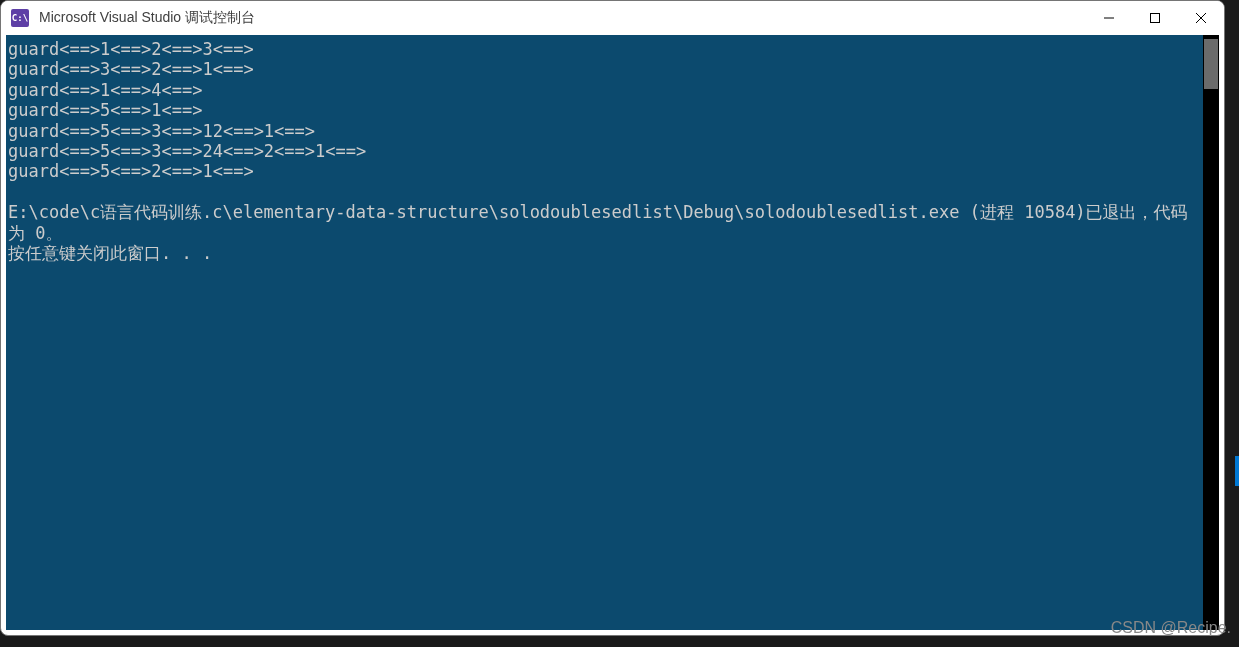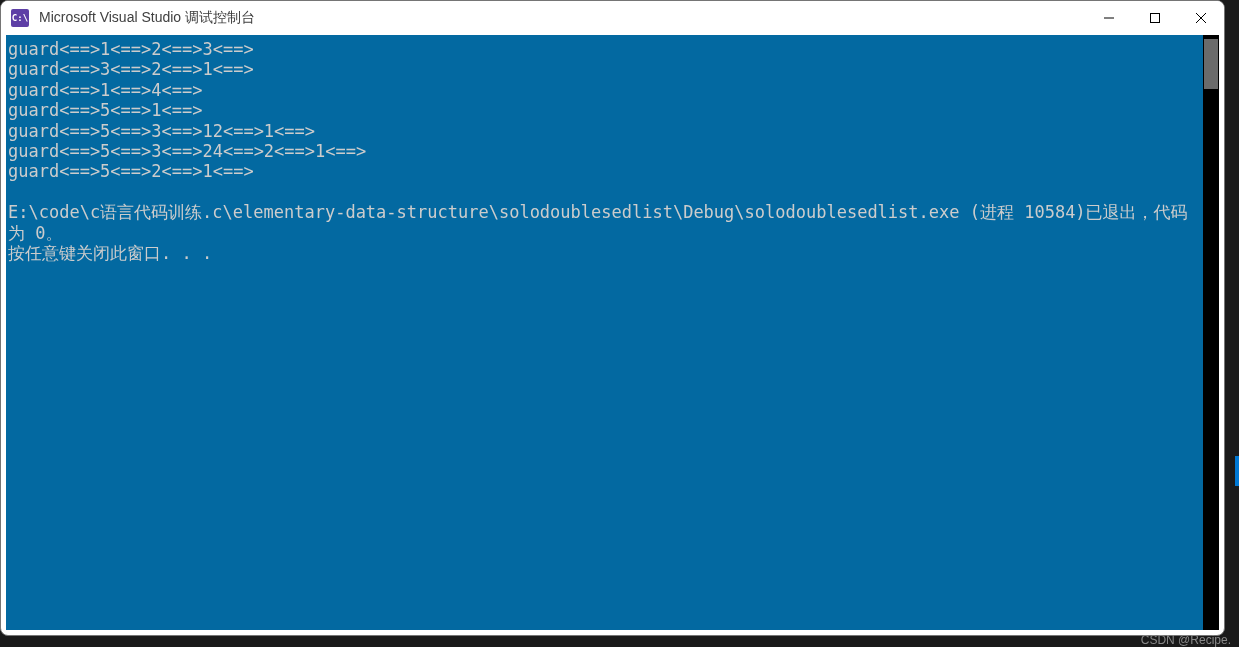--- a/index.html
+++ b/index.html
@@ -77,21 +77,21 @@
       cursor: pointer;
     }
     
     .win-btn svg {
       width: 10px;
       height: 10px;
     }
     
     .console-area {
       flex: 1;
-      background: #0369a1;
+      background: #0c4a6e;
       color: #ccc;
       font-family: "NSimSun", "SimSun", Consolas, monospace;
       font-size: 17px;
       line-height: 1.2;
       padding: 4px 2px;
       position: relative;
       overflow: hidden;
       margin: 0 5px 5px 5px;
     }
     
@@ -114,24 +114,24 @@
       height: 50px;
       background: #6b6b6b;
       position: absolute;
       top: 4px;
       left: 1px;
       border-radius: 0;
     }
     
     .watermark {
       position: absolute;
-      bottom: 0;
+      bottom: 10px;
       right: 8px;
       color: #888;
-      font-size: 12px;
+      font-size: 16px;
       font-family: Arial, sans-serif;
     }
     
     .accent-bar {
       position: absolute;
       right: 0;
       top: 456px;
       width: 4px;
       height: 30px;
       background: #0078d4;

